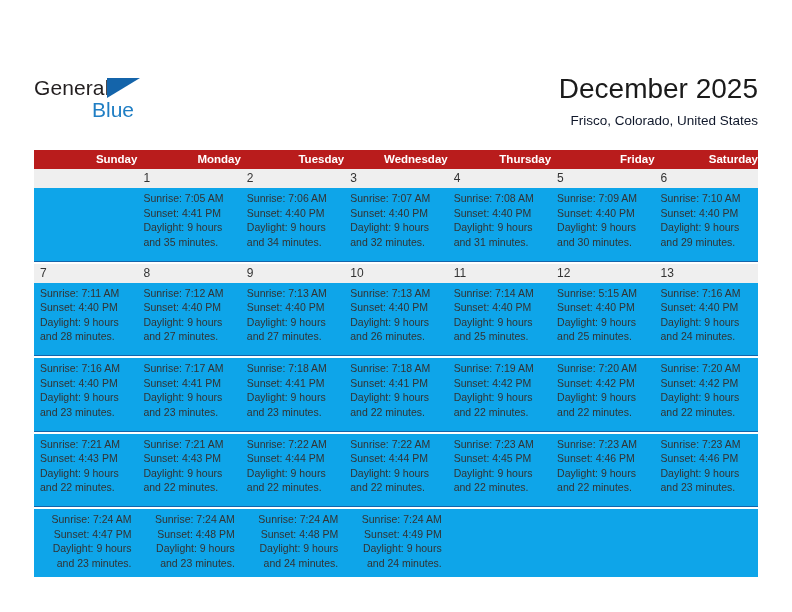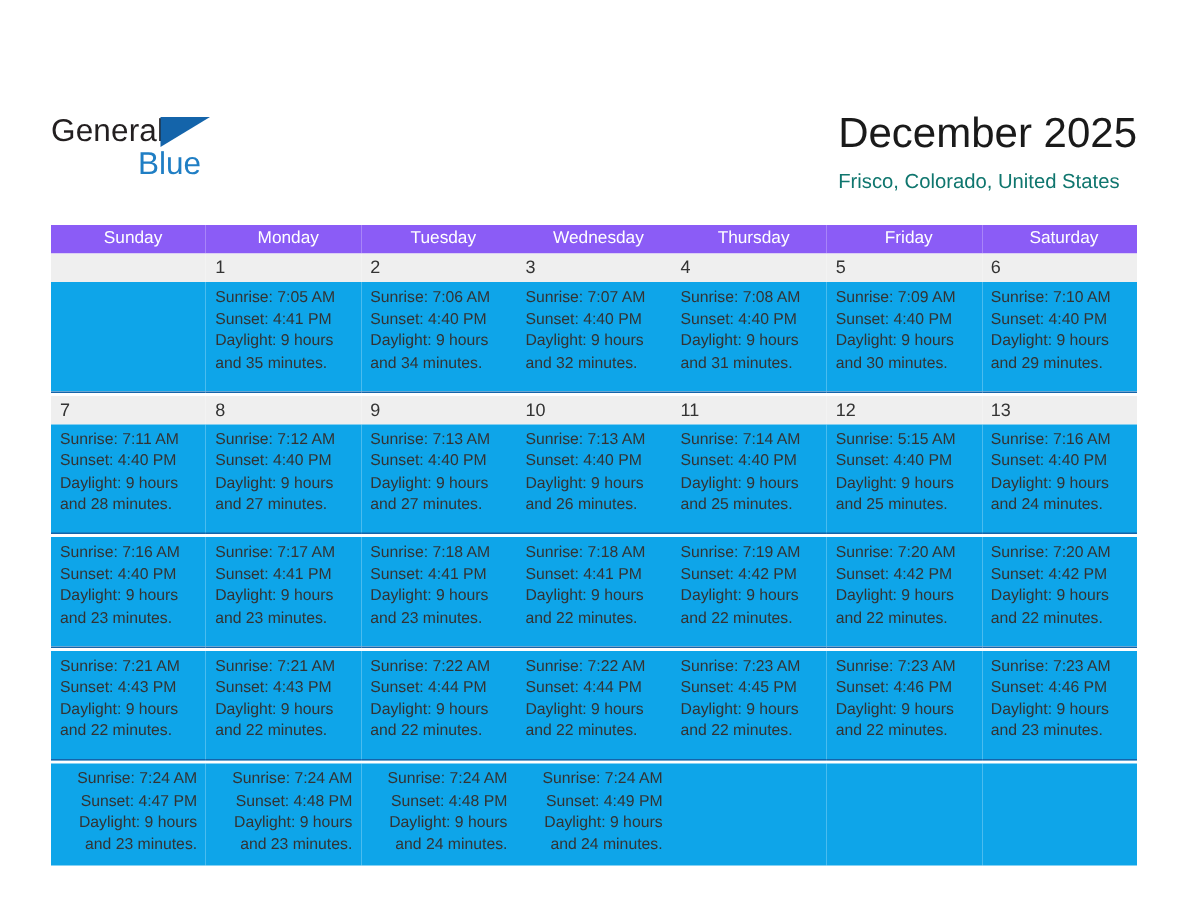--- a/index.html
+++ b/index.html
@@ -61,57 +61,58 @@
     top: 22px;
     font-size: 21px;
     color: #1f7ec4;
     font-family: "Liberation Sans", sans-serif;
   }
 
   .title-block {
     position: absolute;
     right: 0;
     top: 0;
+    text-align: right;
   }
   .cal-title {
     font-size: 28px;
     font-weight: normal;
     color: #1a1a1a;
     line-height: 34px;
     white-space: nowrap;
   }
   .cal-subtitle {
     margin-top: 6px;
     font-size: 13.5px;
-    color: #0f766e;
+    color: #0f172a;
     line-height: 17px;
     white-space: nowrap;
   }
 
   
   .calendar {
     position: absolute;
     left: 34px;
     top: 106px;
     width: 724px;
     border-collapse: collapse;
     table-layout: fixed;
   }
   .calendar th,
   .calendar td {
     padding: 0;
     margin: 0;
     vertical-align: top;
   }
   .dow-row th {
-    background: #8b5cf6;
+    background: #b91c1c;
     color: #ffffff;
     font-size: 11.5px;
-    font-weight: normal;
-    text-align: center;
+    font-weight: bold;
+    text-align: right;
     height: 19px;
     line-height: 19px;
     padding-left: 6px;
     box-sizing: border-box;
   }
   .num-row td {
     background: #efefef;
     height: 19px;
     font-size: 12px;
     color: #333333;

